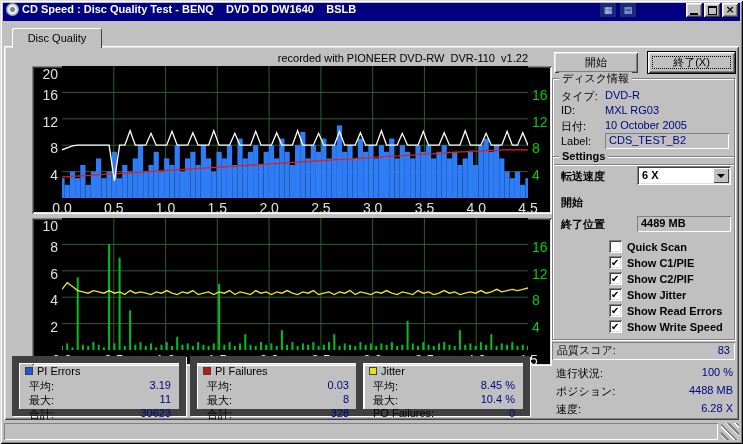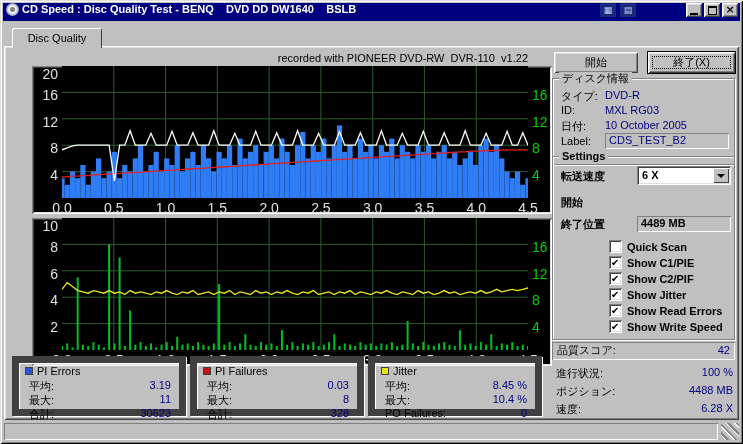--- a/index.html
+++ b/index.html
@@ -409,21 +409,21 @@
     <div class="statbox" style="left:186px;">
       <div class="sb-head">
         <span class="swatch" style="background: rgb(196, 20, 20);"></span>
         <span>PI Failures</span>
       </div>
       <div class="sb-row" style="top:16px;"><span>平均:</span><span class="sv">0.03</span></div>
       <div class="sb-row" style="top:30px;"><span>最大:</span><span class="sv">8</span></div>
       <div class="sb-row" style="top:44px;"><span>合計:</span><span class="sv">328</span></div>
     </div>
 
-    <div class="statbox" style="left:364px;">
+    <div class="statbox" style="left:352px;">
       <div class="sb-head">
         <span class="swatch" style="background: rgb(227, 227, 22);"></span>
         <span>Jitter</span>
       </div>
       <div class="sb-row" style="top:16px;"><span>平均:</span><span class="sv">8.45 %</span></div>
       <div class="sb-row" style="top:30px;"><span>最大:</span><span class="sv">10.4 %</span></div>
       <div class="sb-row" style="top:44px;"><span>PO Failures:</span><span class="sv">0</span></div>
     </div>
 
     <button class="btn95" style="left:550px;top:6px;width:84px;">開始</button>
@@ -474,21 +474,21 @@
         <span>Show Read Errors</span>
       </div>
       <div class="cbrow" style="top:162px;">
         <span class="cb checked"></span>
         <span>Show Write Speed</span>
       </div>
     </div>
 
     <div class="qpanel">
       <span>品質スコア:</span>
-      <span class="sv">42</span>
+      <span class="sv">83</span>
     </div>
 
     <div class="prow" style="top:320px;"><span>進行状況:</span><span class="sv">100 %</span></div>
     <div class="prow" style="top:338px;"><span>ポジション:</span><span class="sv">4488 MB</span></div>
     <div class="prow" style="top:356px;"><span>速度:</span><span class="sv">6.28 X</span></div>
 
   </div>
 
   <div class="sbar"></div>
   <div class="grip"></div>

